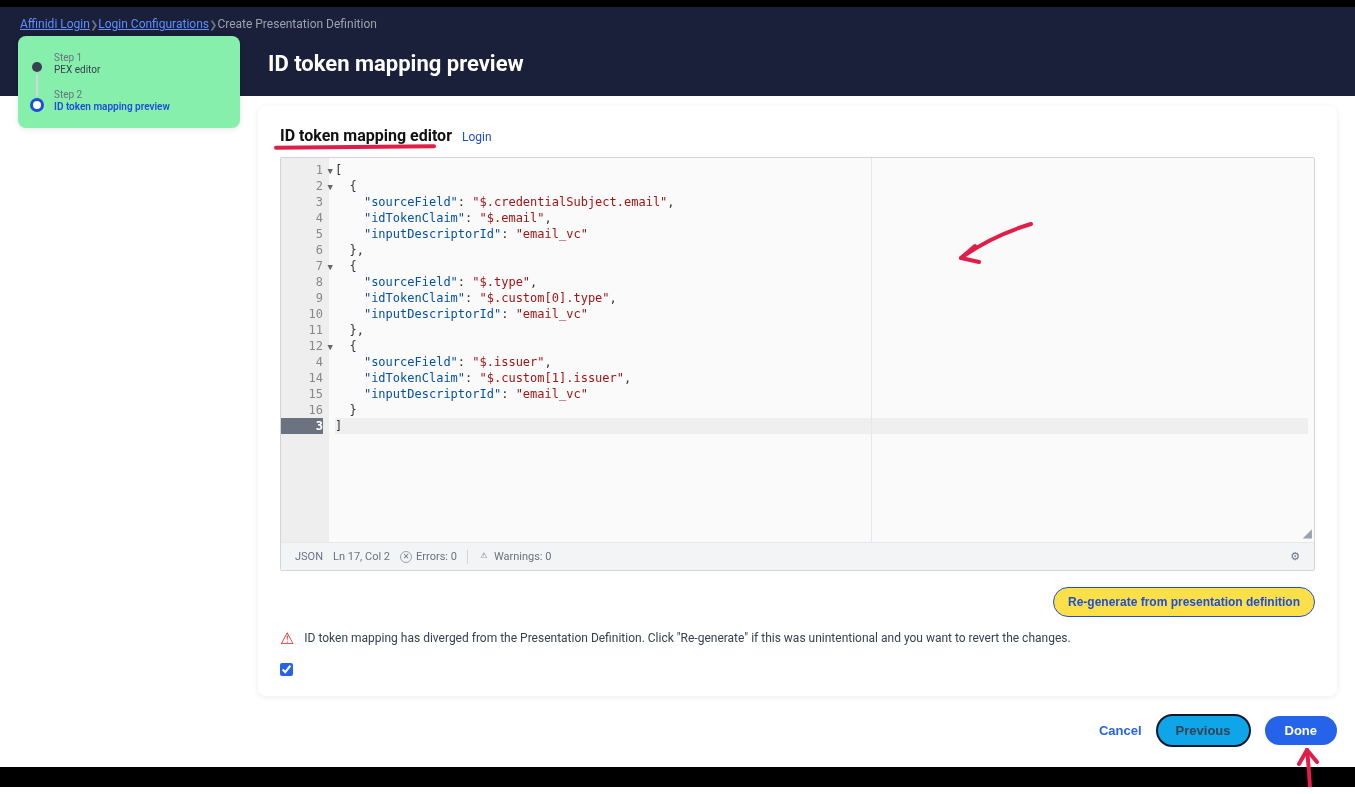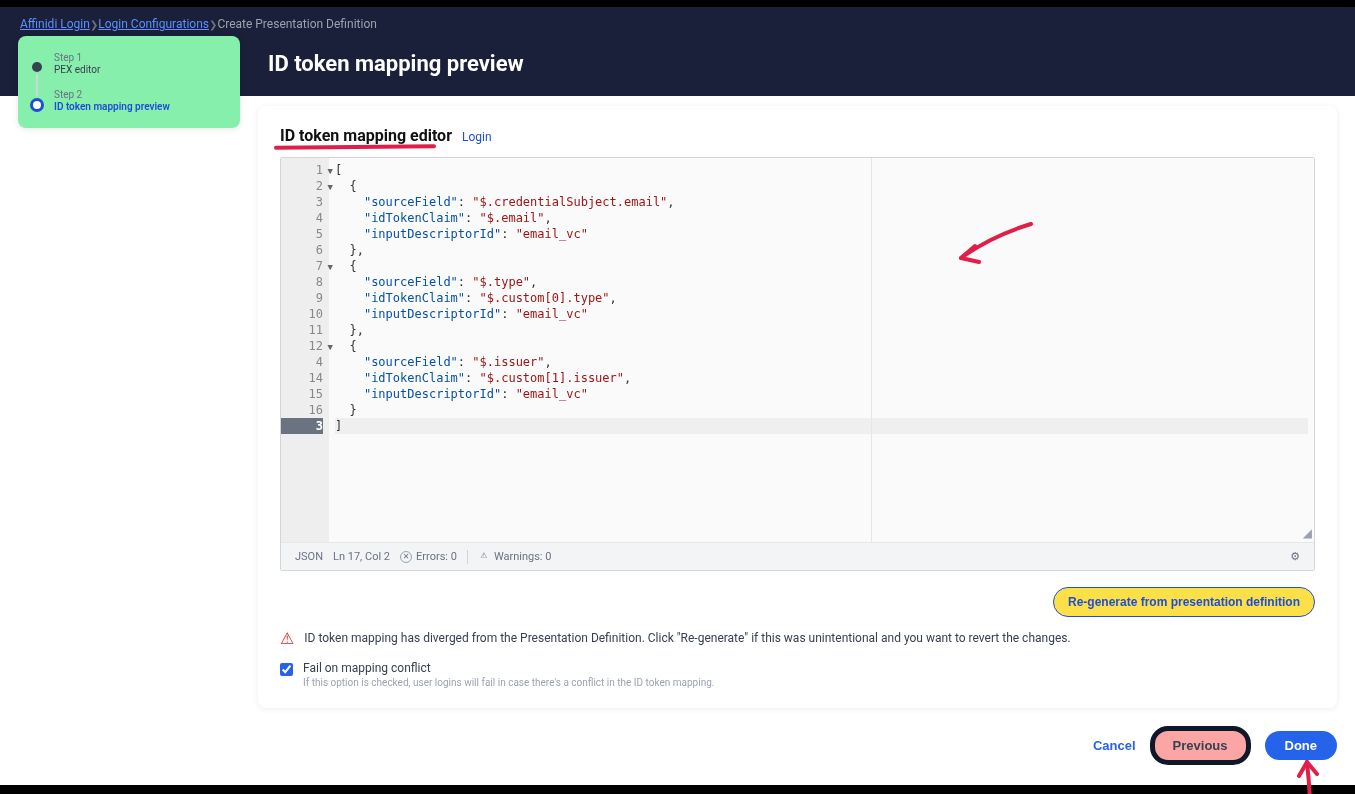--- a/index.html
+++ b/index.html
@@ -49,21 +49,21 @@
 .regen-row { display: flex; justify-content: flex-end; margin-top: 16px; }
 .btn-outline { border: 1px solid #1d4ed8; color: #1d4ed8; background: #fde047; padding: 7px 14px; border-radius: 18px; font-size: 12px; font-weight: 600; cursor: pointer; }
 .alert { display: flex; align-items: flex-start; gap: 10px; margin-top: 14px; font-size: 12px; color: #374151; }
 .alert-ico { color: #dc2626; font-size: 16px; line-height: 1; }
 .check-row { display: flex; align-items: flex-start; gap: 10px; margin-top: 14px; }
 .check-row input { margin-top: 2px; accent-color: #2563eb; cursor: pointer; }
 .check-title { font-size: 12px; color: #374151; }
 .check-sub { font-size: 10px; color: #9ca3af; margin-top: 2px; }
 .actions { display: flex; justify-content: flex-end; gap: 14px; margin-top: 18px; align-items: center; }
 .btn-text { color: #2563eb; background: none; border: none; font-size: 13px; font-weight: 600; cursor: pointer; }
-.btn-prev { border: 5px solid #0f172a; background: #fca5a5; color: #374151; padding: 7px 18px; border-radius: 18px; font-size: 13px; font-weight: 600; cursor: pointer; }
+.btn-prev { border: 2px solid #0f172a; background: #0ea5e9; color: #374151; padding: 7px 18px; border-radius: 18px; font-size: 13px; font-weight: 600; cursor: pointer; }
 .btn-primary { background: #2563eb; color: #fff; border: none; padding: 7px 20px; border-radius: 18px; font-size: 13px; font-weight: 600; cursor: pointer; }
 .arrow { position: absolute; pointer-events: none; }
 .arrow1 { left: 670px; top: 58px; }
 .footer-bar { height: 20px; background: #000; }
 .arrow-down { position: absolute; }
 </style>
 </head>
 <body>
 
 <div class="top-bar"></div>
@@ -164,24 +164,20 @@
         <button class="btn-outline">Re-generate from presentation definition</button>
       </div>
 
       <div class="alert">
         <span class="alert-ico">⚠</span>
         <span>ID token mapping has diverged from the Presentation Definition. Click "Re-generate" if this was unintentional and you want to revert the changes.</span>
       </div>
 
       <div class="check-row">
         <input type="checkbox" checked="" style="">
-        <div>
-          <div class="check-title">Fail on mapping conflict</div>
-          <div class="check-sub">If this option is checked, user logins will fail in case there's a conflict in the ID token mapping.</div>
-        </div>
       </div>
     </div>
 
     <div class="actions" style="position:relative">
       <button class="btn-text">Cancel</button>
       <button class="btn-prev">Previous</button>
       <button class="btn-primary">Done</button>
       <svg class="arrow-down" width="30" height="40" style="right:12px;top:34px" viewBox="0 0 30 40">
         <path d="M15 40 Q 14 20 12 2" stroke="#e11d48" stroke-width="4" fill="none" stroke-linecap="round"></path>
         <path d="M12 2 L 4 16 M12 2 L 22 14" stroke="#e11d48" stroke-width="4" fill="none" stroke-linecap="round"></path>

